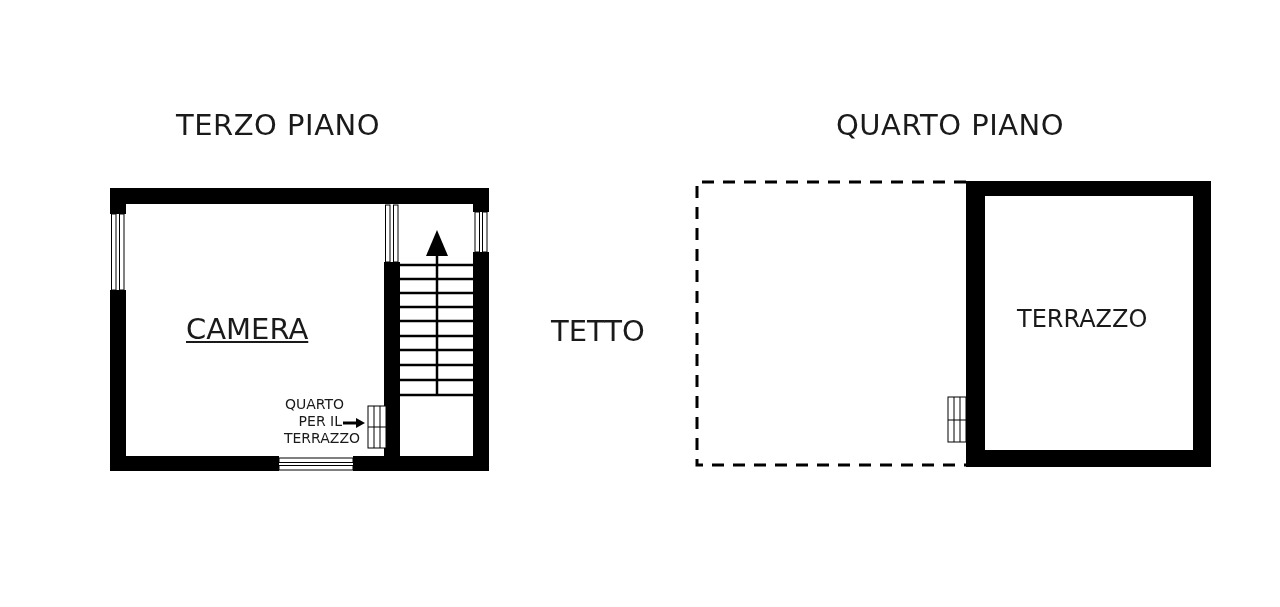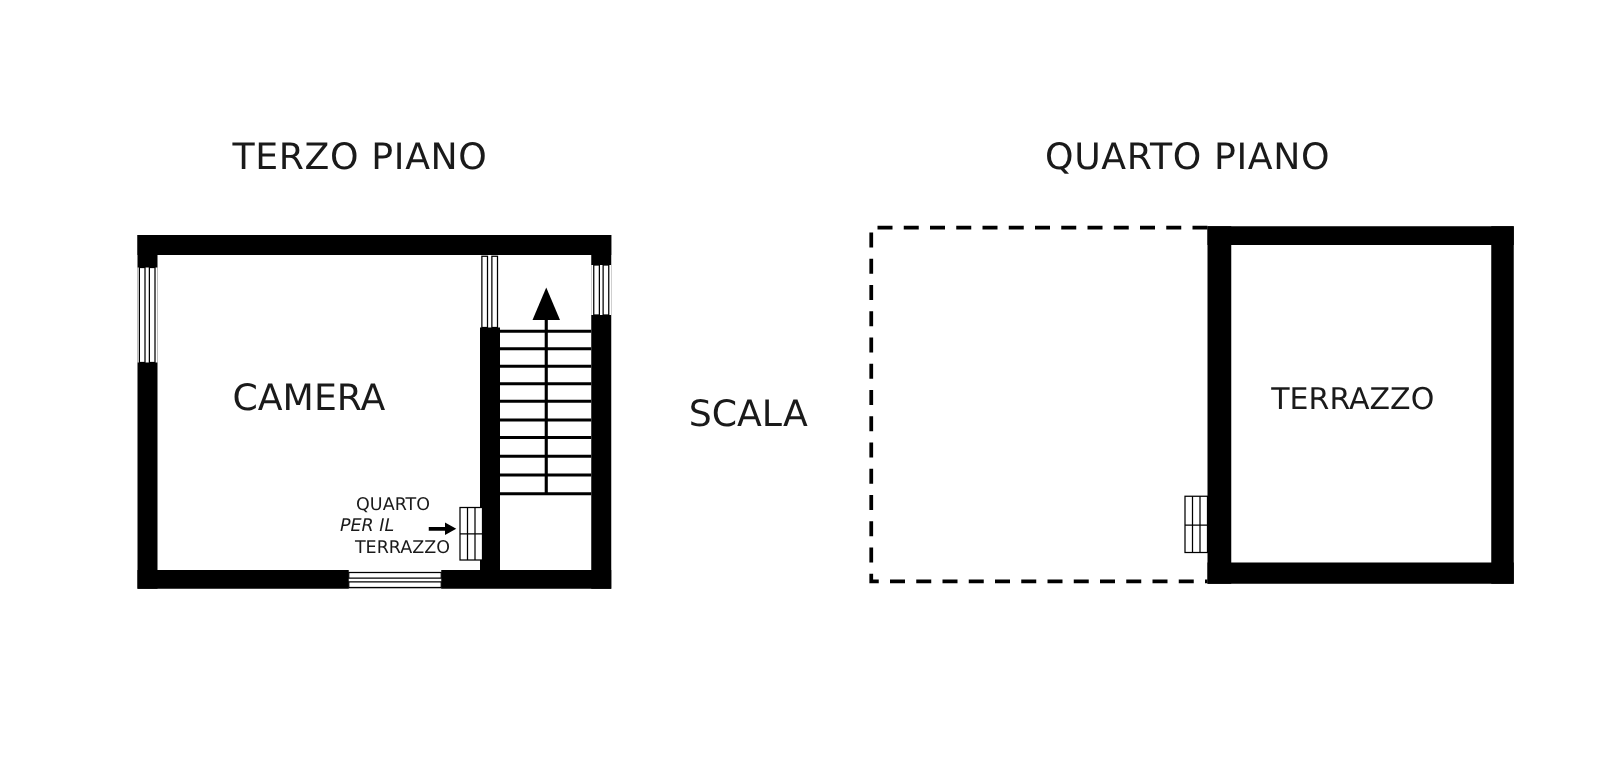--- a/index.html
+++ b/index.html
@@ -88,24 +88,24 @@
 
     <g stroke="#000" stroke-width="1" fill="#fff">
       <rect x="948" y="397" width="18" height="45"></rect>
       <line x1="954" y1="397" x2="954" y2="442"></line>
       <line x1="960" y1="397" x2="960" y2="442"></line>
       <line x1="948" y1="420" x2="966" y2="420"></line>
     </g>
   </g>
 </svg>
 
-<div class="lbl title" style="left:186px; top:108px;">TERZO PIANO</div>
+<div class="lbl title" style="left:176px; top:108px;">TERZO PIANO</div>
 <div class="lbl title" style="left:804px; top:108px;margin-left:32px;">QUARTO PIANO</div>
 
-<div class="lbl room" style="left:186px; top:301px;">CAMERA</div>
-<div class="lbl room" style="left:551px; top:314px;">SCALA</div>
+<div class="lbl room" style="left:186px; top:312px;text-decoration:underline;">CAMERA</div>
+<div class="lbl room" style="left:551px; top:314px;">TETTO</div>
 <div class="lbl room-sm" style="left:1017px; top:305px;">TERRAZZO</div>
 
 <div class="lbl note" style="left:272px; top:396px; width:72px; text-align:center;">
   <div style="text-align:right; padding-right:0px;">QUARTO</div>
-  <div style="text-align:left; padding-right:2px;font-style:italic;">PER IL</div>
+  <div style="text-align:right; padding-right:2px;">PER IL</div>
   <div style="text-align:right; padding-right:-8px; margin-right:-16px;">TERRAZZO</div>
 </div>
 
 </body></html>

